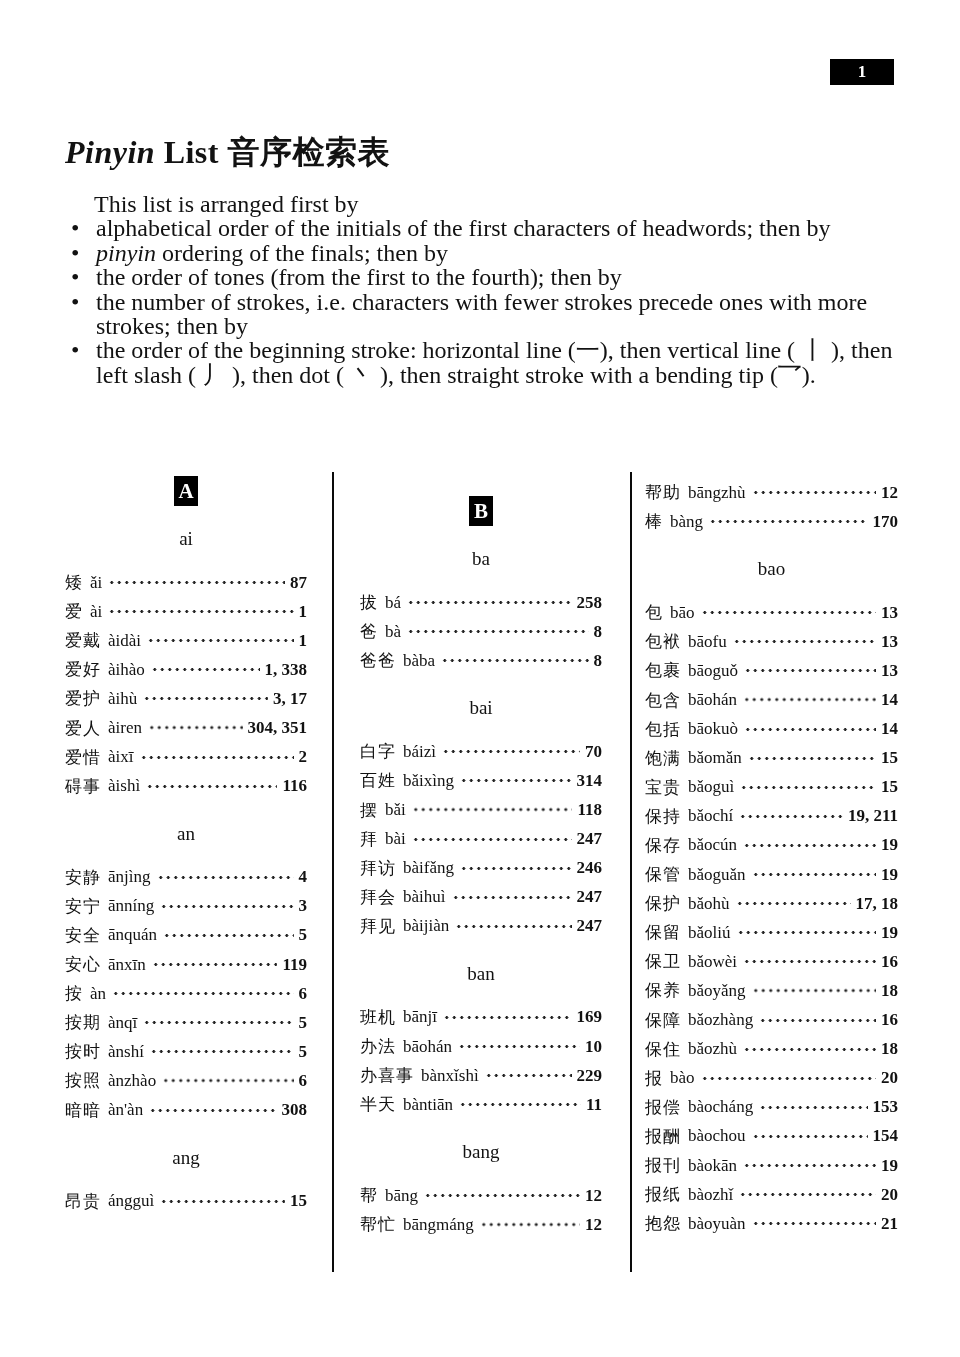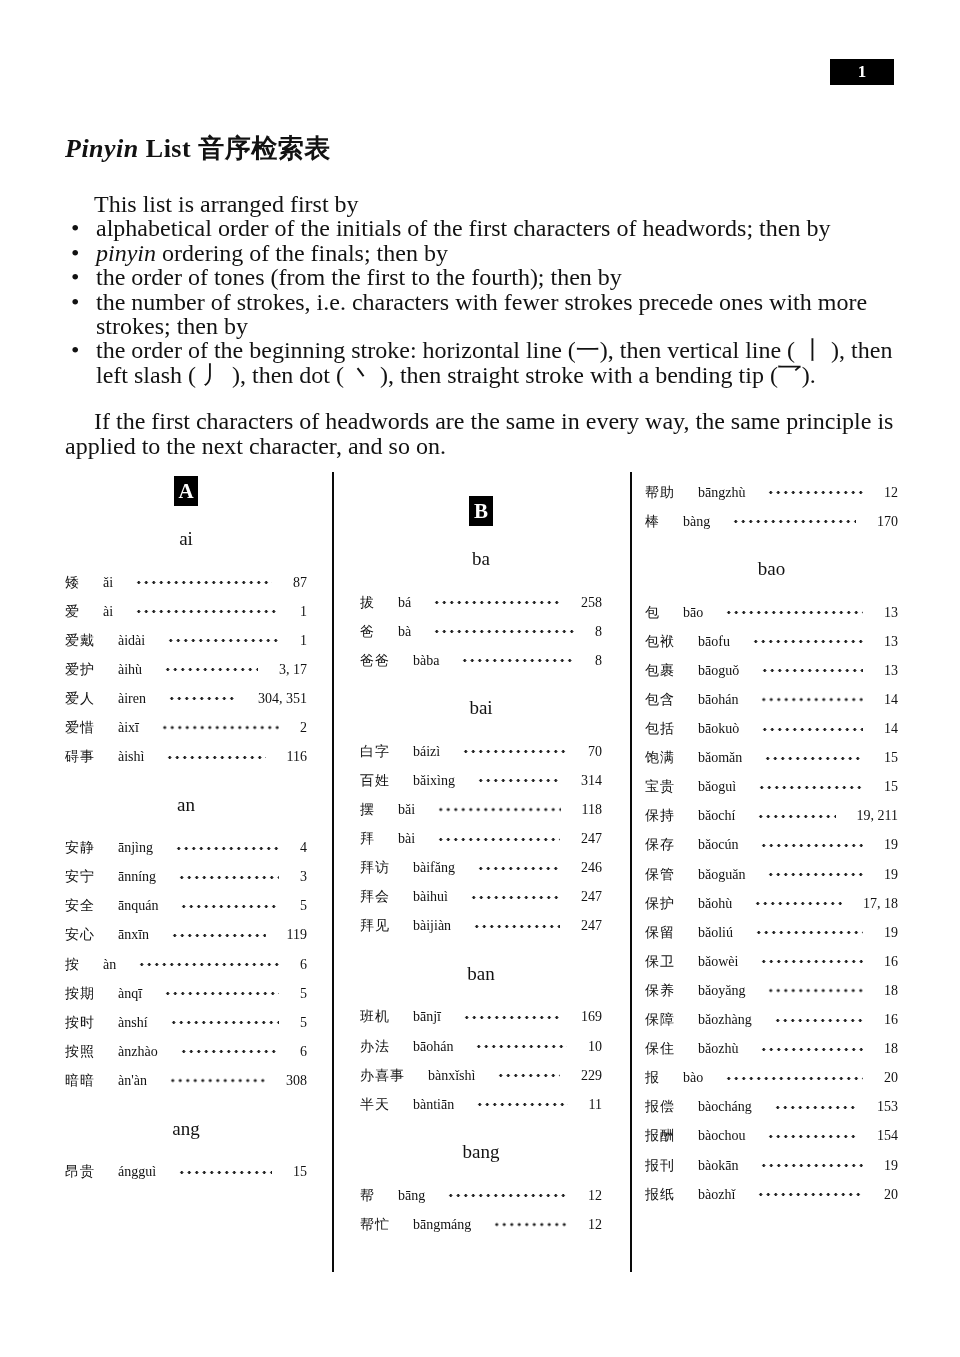--- a/index.html
+++ b/index.html
@@ -9,21 +9,21 @@
     font-family:"Liberation Serif","DejaVu Serif",serif;
     overflow:hidden;
   }
   .pagenum-badge {
     position:absolute; left:830px; top:59px; width:64px; height:26px;
     background:#000; color:#fff; display:flex; align-items:center; justify-content:center;
     font-size:17px; font-weight:bold;
   }
   .title {
     position:absolute; left:65px; top:131px; margin:0;
-    font-size:26px; font-weight:bold; letter-spacing:0.5px; white-space:nowrap;
+    font-size:32px; font-weight:bold; letter-spacing:0.5px; white-space:nowrap;
   }
   .title .it { font-style:italic; }
   .intro {
     position:absolute; left:65px; top:192px; width:833px;
     font-size:24px; line-height:24.4px;
   }
   .intro-lead { margin:0 0 0 29px; }
   .bullet-list { margin:0; padding:0; list-style:none; }
   .bullet-item { position:relative; padding-left:31px; }
   .bullet-mark { position:absolute; left:6px; top:0; }
@@ -40,30 +40,30 @@
     width:24px; height:30px; background:#000; color:#fff;
     font-weight:bold; font-size:21px;
     display:flex; align-items:center; justify-content:center;
     margin:0 auto;
   }
   .col-a .letter-badge { margin-top:6px; }
   .col-b .letter-badge { margin-top:26px; }
   .section-h { text-align:center; font-weight:normal; font-size:19px; line-height:24px; margin:21px 0 17px; }
   .entry {
     display:flex; align-items:center; height:29.1px;
-    font-size:14px; white-space:nowrap;gap:16px;
+    font-size:17px; white-space:nowrap;
   }
   .entry .hz { letter-spacing:1px; }
   .entry .py { margin-left:7px; }
   .entry .leader {
     flex:1; height:100%; margin:0 5px 0 6px; min-width:10px;
     background-image:radial-gradient(circle, #222 1.3px, transparent 1.7px);
     background-size:7.5px 100%; background-repeat:repeat-x; background-position:left center;
   }
-  .entry .pg { text-align:center; }
+  .entry .pg { text-align:center;font-weight:bold; }
 </style>
 </head>
 <body>
 
 <div class="page">
 
   <div class="pagenum-badge">
     <span>1</span>
   </div>
 
@@ -71,21 +71,20 @@
 
   <div class="intro">
     <p class="intro-lead">This list is arranged first by</p>
     <ul class="bullet-list">
         <li class="bullet-item"><span class="bullet-mark">•</span>alphabetical order of the initials of the first characters of headwords; then by</li>
         <li class="bullet-item"><span class="bullet-mark">•</span><i>pinyin</i> ordering of the finals; then by</li>
         <li class="bullet-item"><span class="bullet-mark">•</span>the order of tones (from the first to the fourth); then by</li>
         <li class="bullet-item"><span class="bullet-mark">•</span>the number of strokes, i.e. characters with fewer strokes precede ones with more strokes; then by</li>
         <li class="bullet-item"><span class="bullet-mark">•</span>the order of the beginning stroke: horizontal line (一), then vertical line ( 丨 ), then left slash ( 丿 ), then dot ( 丶 ), then straight stroke with a bending tip (乛).</li>
       </ul>
-    <p class="closing">If the first characters of headwords are the same in every way, the same principle is applied to the next character, and so on.</p>
   </div>
 
   <div class="index">
     <div class="vrule vrule-1"></div>
     <div class="vrule vrule-2"></div>
     <div class="index-col col-a">
         <div class="letter-badge">A</div>
         <div class="section-h">ai</div>
         <div class="entry">
           <span class="hz">矮</span>
@@ -99,20 +98,26 @@
           <span class="leader"></span>
           <span class="pg">1</span>
         </div>
         <div class="entry">
           <span class="hz">爱戴</span>
           <span class="py">àidài</span>
           <span class="leader"></span>
           <span class="pg">1</span>
         </div>
         <div class="entry">
+          <span class="hz">爱好</span>
+          <span class="py">àihào</span>
+          <span class="leader"></span>
+          <span class="pg">1, 338</span>
+        </div>
+        <div class="entry">
           <span class="hz">爱护</span>
           <span class="py">àihù</span>
           <span class="leader"></span>
           <span class="pg">3, 17</span>
         </div>
         <div class="entry">
           <span class="hz">爱人</span>
           <span class="py">àiren</span>
           <span class="leader"></span>
           <span class="pg">304, 351</span>
@@ -428,16 +433,22 @@
           <span class="py">bàokān</span>
           <span class="leader"></span>
           <span class="pg">19</span>
         </div>
         <div class="entry">
           <span class="hz">报纸</span>
           <span class="py">bàozhǐ</span>
           <span class="leader"></span>
           <span class="pg">20</span>
         </div>
+        <div class="entry">
+          <span class="hz">抱怨</span>
+          <span class="py">bàoyuàn</span>
+          <span class="leader"></span>
+          <span class="pg">21</span>
+        </div>
       </div>
   </div>
 
 </div>
 
 </body></html>

